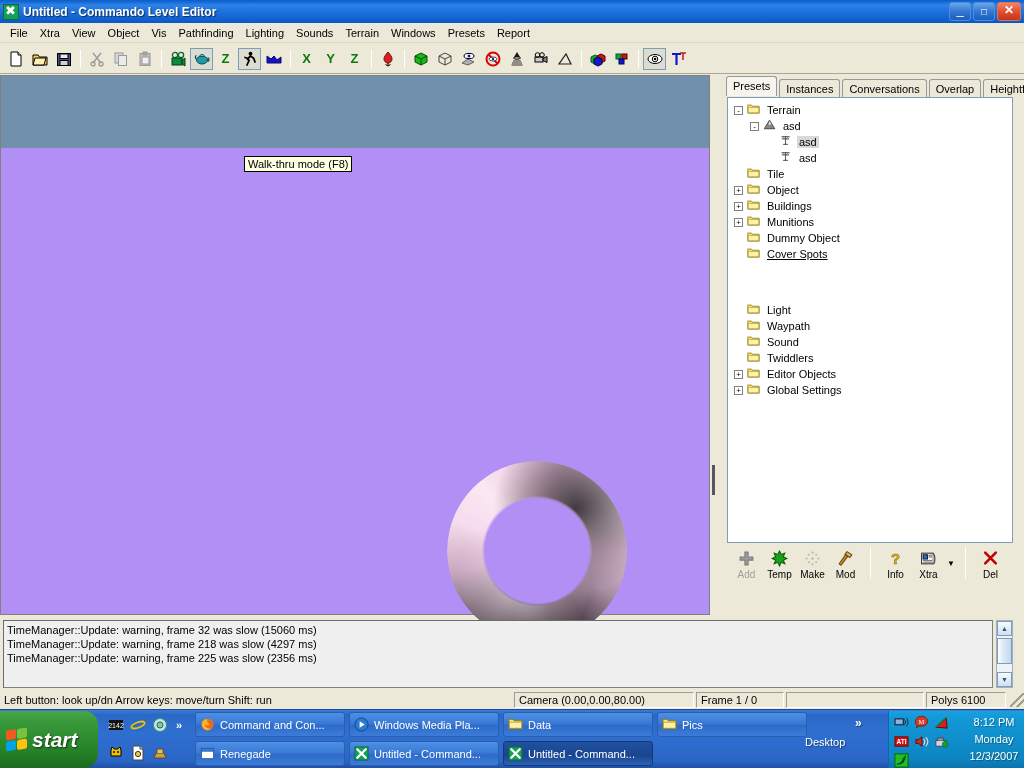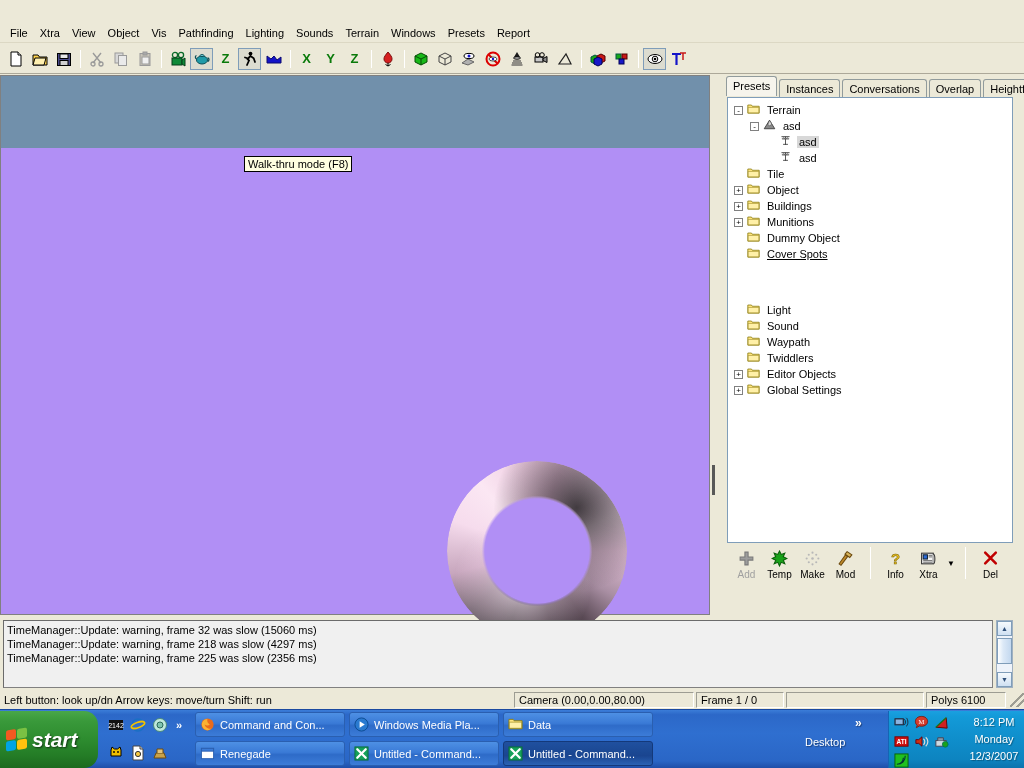--- a/index.html
+++ b/index.html
@@ -318,20 +318,35 @@
   .tray-clock {
     width: 60px; color: #fff; font-size: 11px; text-align: center; line-height: 17px;
     text-shadow: 1px 1px 1px rgba(0,0,0,.35);
   }
 </style>
 </head>
 <body>
 
 <div id="app">
 
+  <div class="titlebar">
+    <div class="title-icon"></div>
+    <div class="title-text">Untitled - Commando Level Editor</div>
+    <div class="win-buttons">
+      <div class="wbtn min">
+          <span class="g">_</span>
+        </div>
+      <div class="wbtn max">
+          <span class="g">□</span>
+        </div>
+      <div class="wbtn close">
+          <span class="g">✕</span>
+        </div>
+    </div>
+  </div>
 
   <div class="menubar" id="menubar">
       <div class="menu-item">File</div>
       <div class="menu-item">Xtra</div>
       <div class="menu-item">View</div>
       <div class="menu-item">Object</div>
       <div class="menu-item">Vis</div>
       <div class="menu-item">Pathfinding</div>
       <div class="menu-item">Lighting</div>
       <div class="menu-item">Sounds</div>
@@ -620,29 +635,29 @@
               <path d="M1.5 5.5h13v6.5h-13z" fill="#fff0a8" stroke="#8a7b10" stroke-width=".6"></path>
             </svg></span>
           <span class="label">Light</span>
         </div>
         <div class="tnode" style="padding-left: 4px;">
           <div class="expander none"></div>
           <span class="ico"><svg width="15" height="13" viewBox="0 0 16 16">
               <path d="M1 2.5h4.5l1 1.5H15v8.5H1z" fill="#ffe680" stroke="#8a7b10"></path>
               <path d="M1.5 5.5h13v6.5h-13z" fill="#fff0a8" stroke="#8a7b10" stroke-width=".6"></path>
             </svg></span>
+          <span class="label">Waypath</span>
+        </div>
+        <div class="tnode" style="padding-left: 4px;">
+          <div class="expander none"></div>
+          <span class="ico"><svg width="15" height="13" viewBox="0 0 16 16">
+              <path d="M1 2.5h4.5l1 1.5H15v8.5H1z" fill="#ffe680" stroke="#8a7b10"></path>
+              <path d="M1.5 5.5h13v6.5h-13z" fill="#fff0a8" stroke="#8a7b10" stroke-width=".6"></path>
+            </svg></span>
           <span class="label">Sound</span>
-        </div>
-        <div class="tnode" style="padding-left: 4px;">
-          <div class="expander none"></div>
-          <span class="ico"><svg width="15" height="13" viewBox="0 0 16 16">
-              <path d="M1 2.5h4.5l1 1.5H15v8.5H1z" fill="#ffe680" stroke="#8a7b10"></path>
-              <path d="M1.5 5.5h13v6.5h-13z" fill="#fff0a8" stroke="#8a7b10" stroke-width=".6"></path>
-            </svg></span>
-          <span class="label">Waypath</span>
         </div>
         <div class="tnode" style="padding-left: 4px;">
           <div class="expander none"></div>
           <span class="ico"><svg width="15" height="13" viewBox="0 0 16 16">
               <path d="M1 2.5h4.5l1 1.5H15v8.5H1z" fill="#ffe680" stroke="#8a7b10"></path>
               <path d="M1.5 5.5h13v6.5h-13z" fill="#fff0a8" stroke="#8a7b10" stroke-width=".6"></path>
             </svg></span>
           <span class="label">Twiddlers</span>
         </div>
         <div class="tnode" style="padding-left: 4px;">
@@ -820,20 +835,27 @@
               </svg></span>
             <span class="tl">Windows Media Pla...</span>
           </div>
           <div class="task">
             <span class="ti"><svg width="15" height="15" viewBox="0 0 16 16">
                 <path d="M1 2.5h4.5l1 1.5H15v8.5H1z" fill="#ffe680" stroke="#8a7b10"></path>
                 <path d="M1.5 5.5h13v6.5h-13z" fill="#fff0a8" stroke="#8a7b10" stroke-width=".6"></path>
               </svg></span>
             <span class="tl">Data</span>
           </div>
+          <div class="task">
+            <span class="ti"><svg width="15" height="15" viewBox="0 0 16 16">
+                <path d="M1 2.5h4.5l1 1.5H15v8.5H1z" fill="#ffe680" stroke="#8a7b10"></path>
+                <path d="M1.5 5.5h13v6.5h-13z" fill="#fff0a8" stroke="#8a7b10" stroke-width=".6"></path>
+              </svg></span>
+            <span class="tl">Pics</span>
+          </div>
         </div>
         <div class="task-row">
           <div class="task">
             <span class="ti"><svg width="15" height="15" viewBox="0 0 16 16">
                 <rect x="1.5" y="2.5" width="13" height="11" fill="#fff" stroke="#2a5fb0"></rect>
                 <rect x="1.5" y="2.5" width="13" height="3" fill="#3a7ad6" stroke="#2a5fb0"></rect>
               </svg></span>
             <span class="tl">Renegade</span>
           </div>
           <div class="task">

